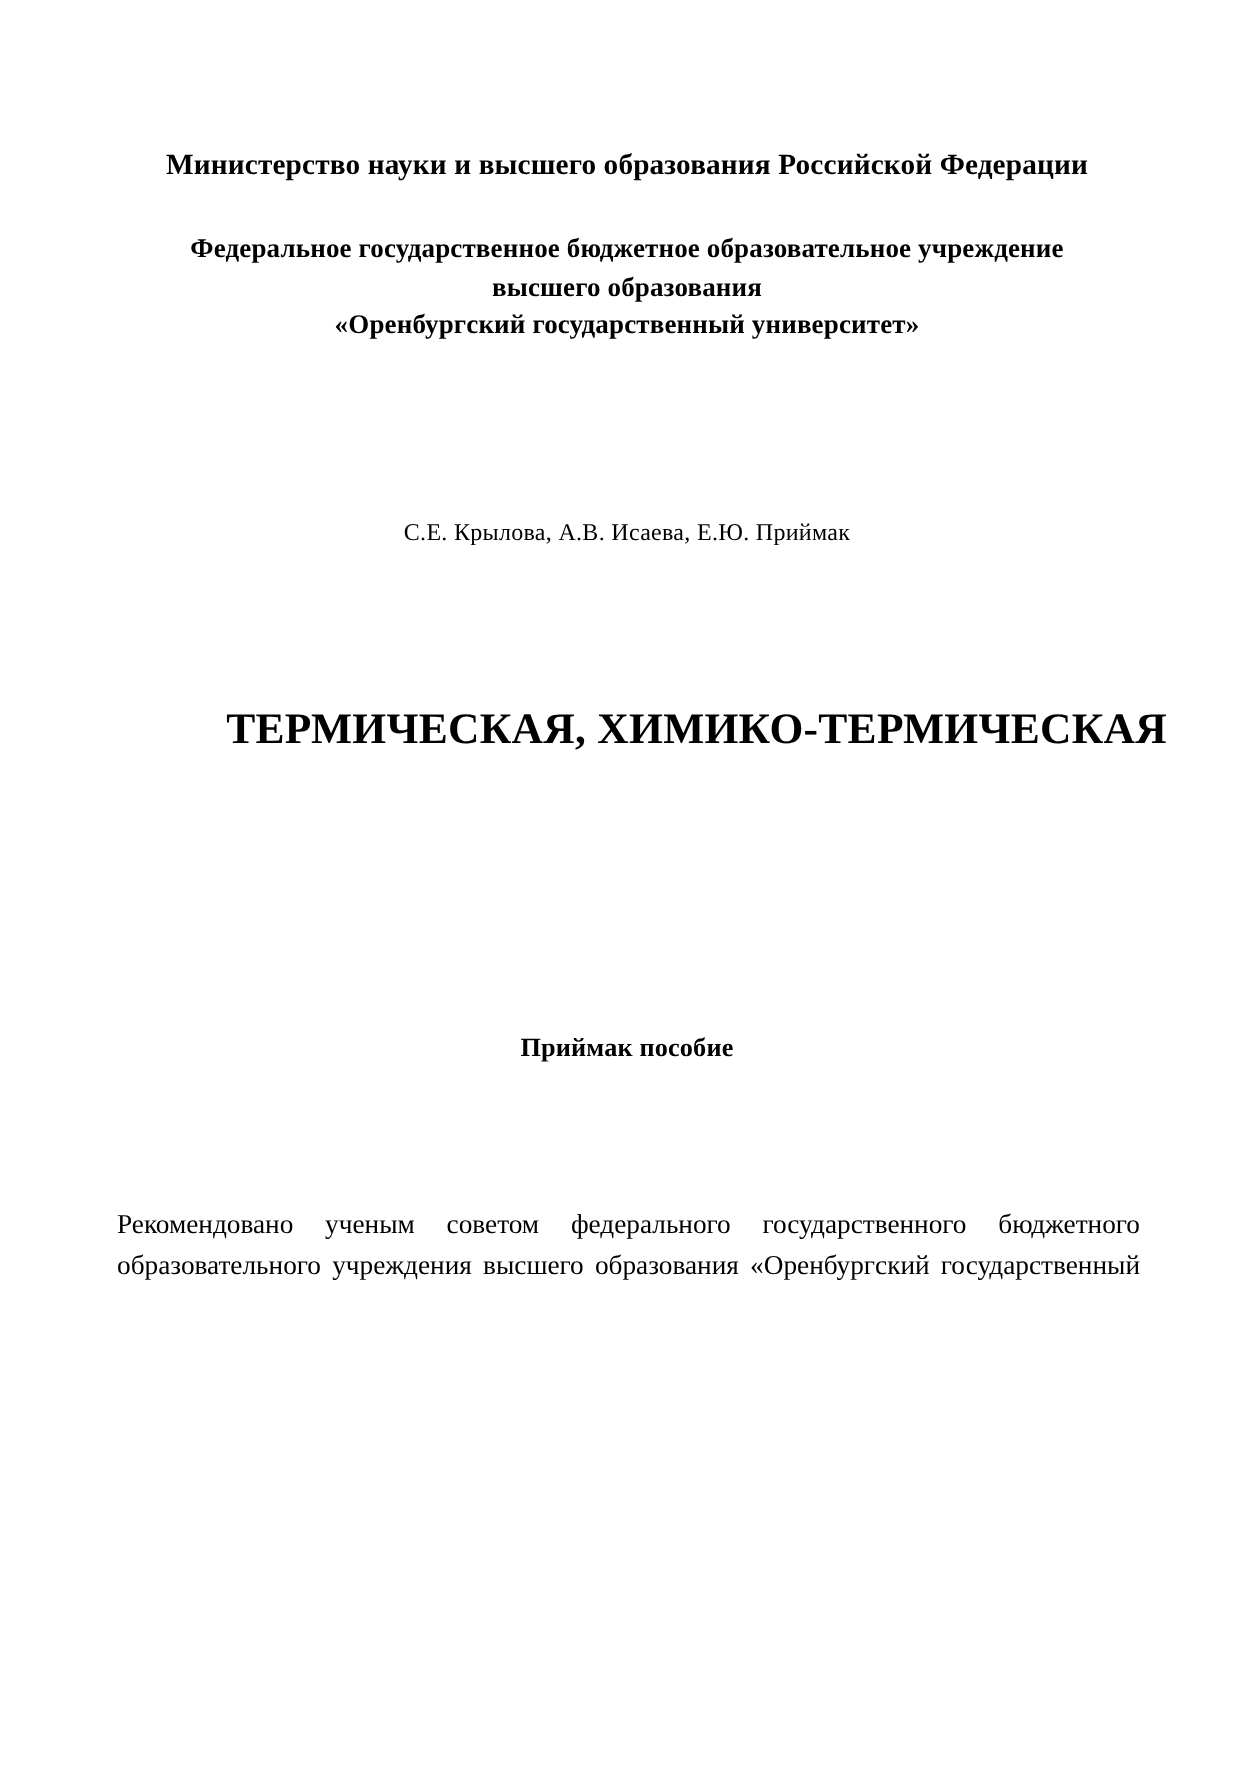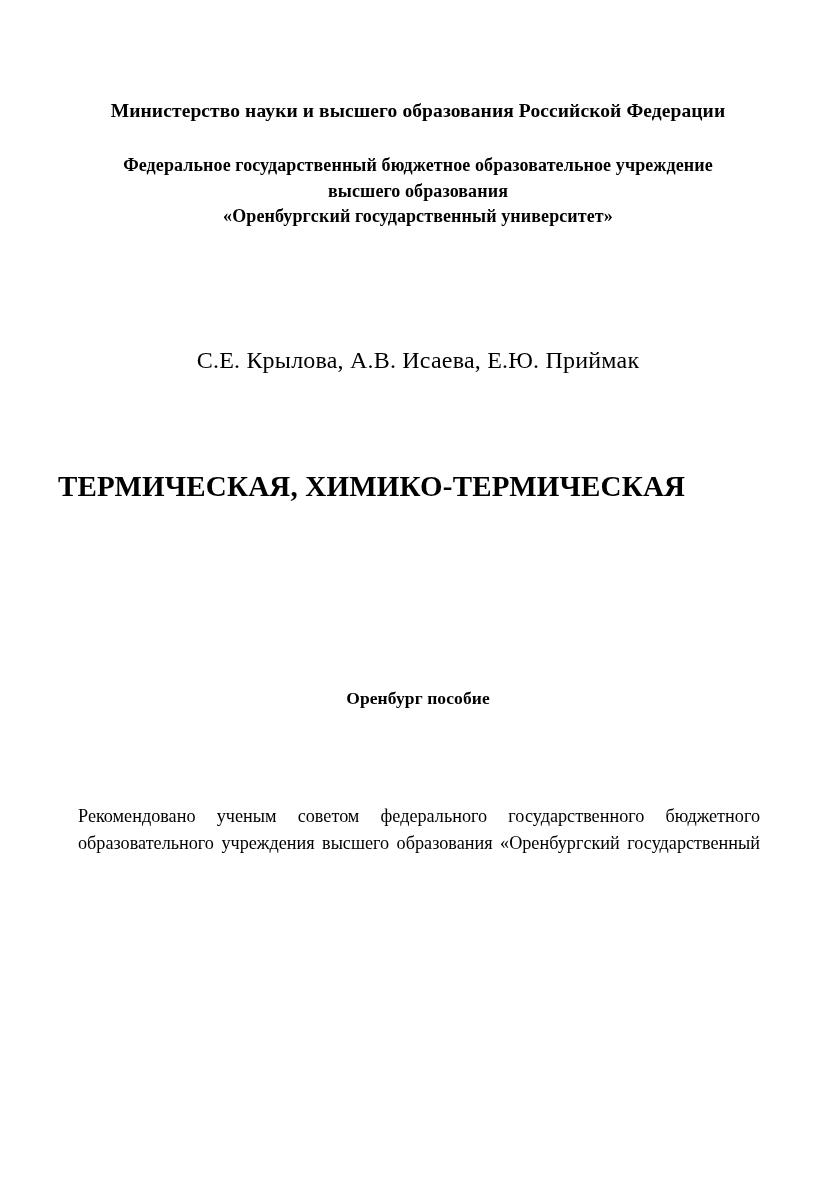--- a/index.html
+++ b/index.html
@@ -46,32 +46,32 @@
     letter-spacing: 0.1px;
   }
 
   
   .authors {
     position: absolute;
     left: 78px;
     top: 347px;
     width: 680px;
     text-align: center;
-    font-size: 24px;
+    font-size: 16px;
     font-weight: normal;
     letter-spacing: 0.2px;
   }
 
   
   .doc-title {
     position: absolute;
     left: 58px;
     top: 467px;
     width: 720px;
-    text-align: left;
+    text-align: right;
   }
   .doc-title-line {
     font-size: 29px;
     font-weight: bold;
     line-height: 1.33;
     letter-spacing: 0.2px;
     text-transform: uppercase;
     white-space: nowrap;
   }
 
@@ -118,33 +118,33 @@
   }
 </style>
 </head>
 <body style="background-color: rgb(255, 255, 255); color: rgb(0, 0, 0);">
 
 <div class="page">
 
   <div class="masthead">
     <div class="ministry-line">Министерство науки и высшего образования Российской Федерации</div>
     <div class="institution">
-      <div class="institution-line">Федеральное государственный бюджетное образовательное учреждение</div>
+      <div class="institution-line">Федеральное государственное бюджетное образовательное учреждение</div>
       <div class="institution-line">высшего образования</div>
       <div class="institution-line">«Оренбургский государственный университет»</div>
     </div>
   </div>
 
   <div class="authors">С.Е. Крылова, А.В. Исаева, Е.Ю. Приймак</div>
 
   <div class="doc-title">
     <div class="doc-title-line">ТЕРМИЧЕСКАЯ, ХИМИКО-ТЕРМИЧЕСКАЯ</div>
   </div>
 
-  <div class="doc-kind">Оренбург пособие</div>
+  <div class="doc-kind">Приймак пособие</div>
 
   <div class="approval">
     <p>Рекомендовано ученым советом федерального государственного бюджетного образовательного учреждения высшего образования «Оренбургский государ­ственный университет» для обучающихся по образовательным программам выс­шего образования по направлению подготовки 22.03.01 Материаловедение и тех­нологии материалов</p>
   </div>
 
   <div class="imprint">
     <div class="imprint-line">Учебное</div>
     <div class="imprint-line">2030</div>
   </div>
 

